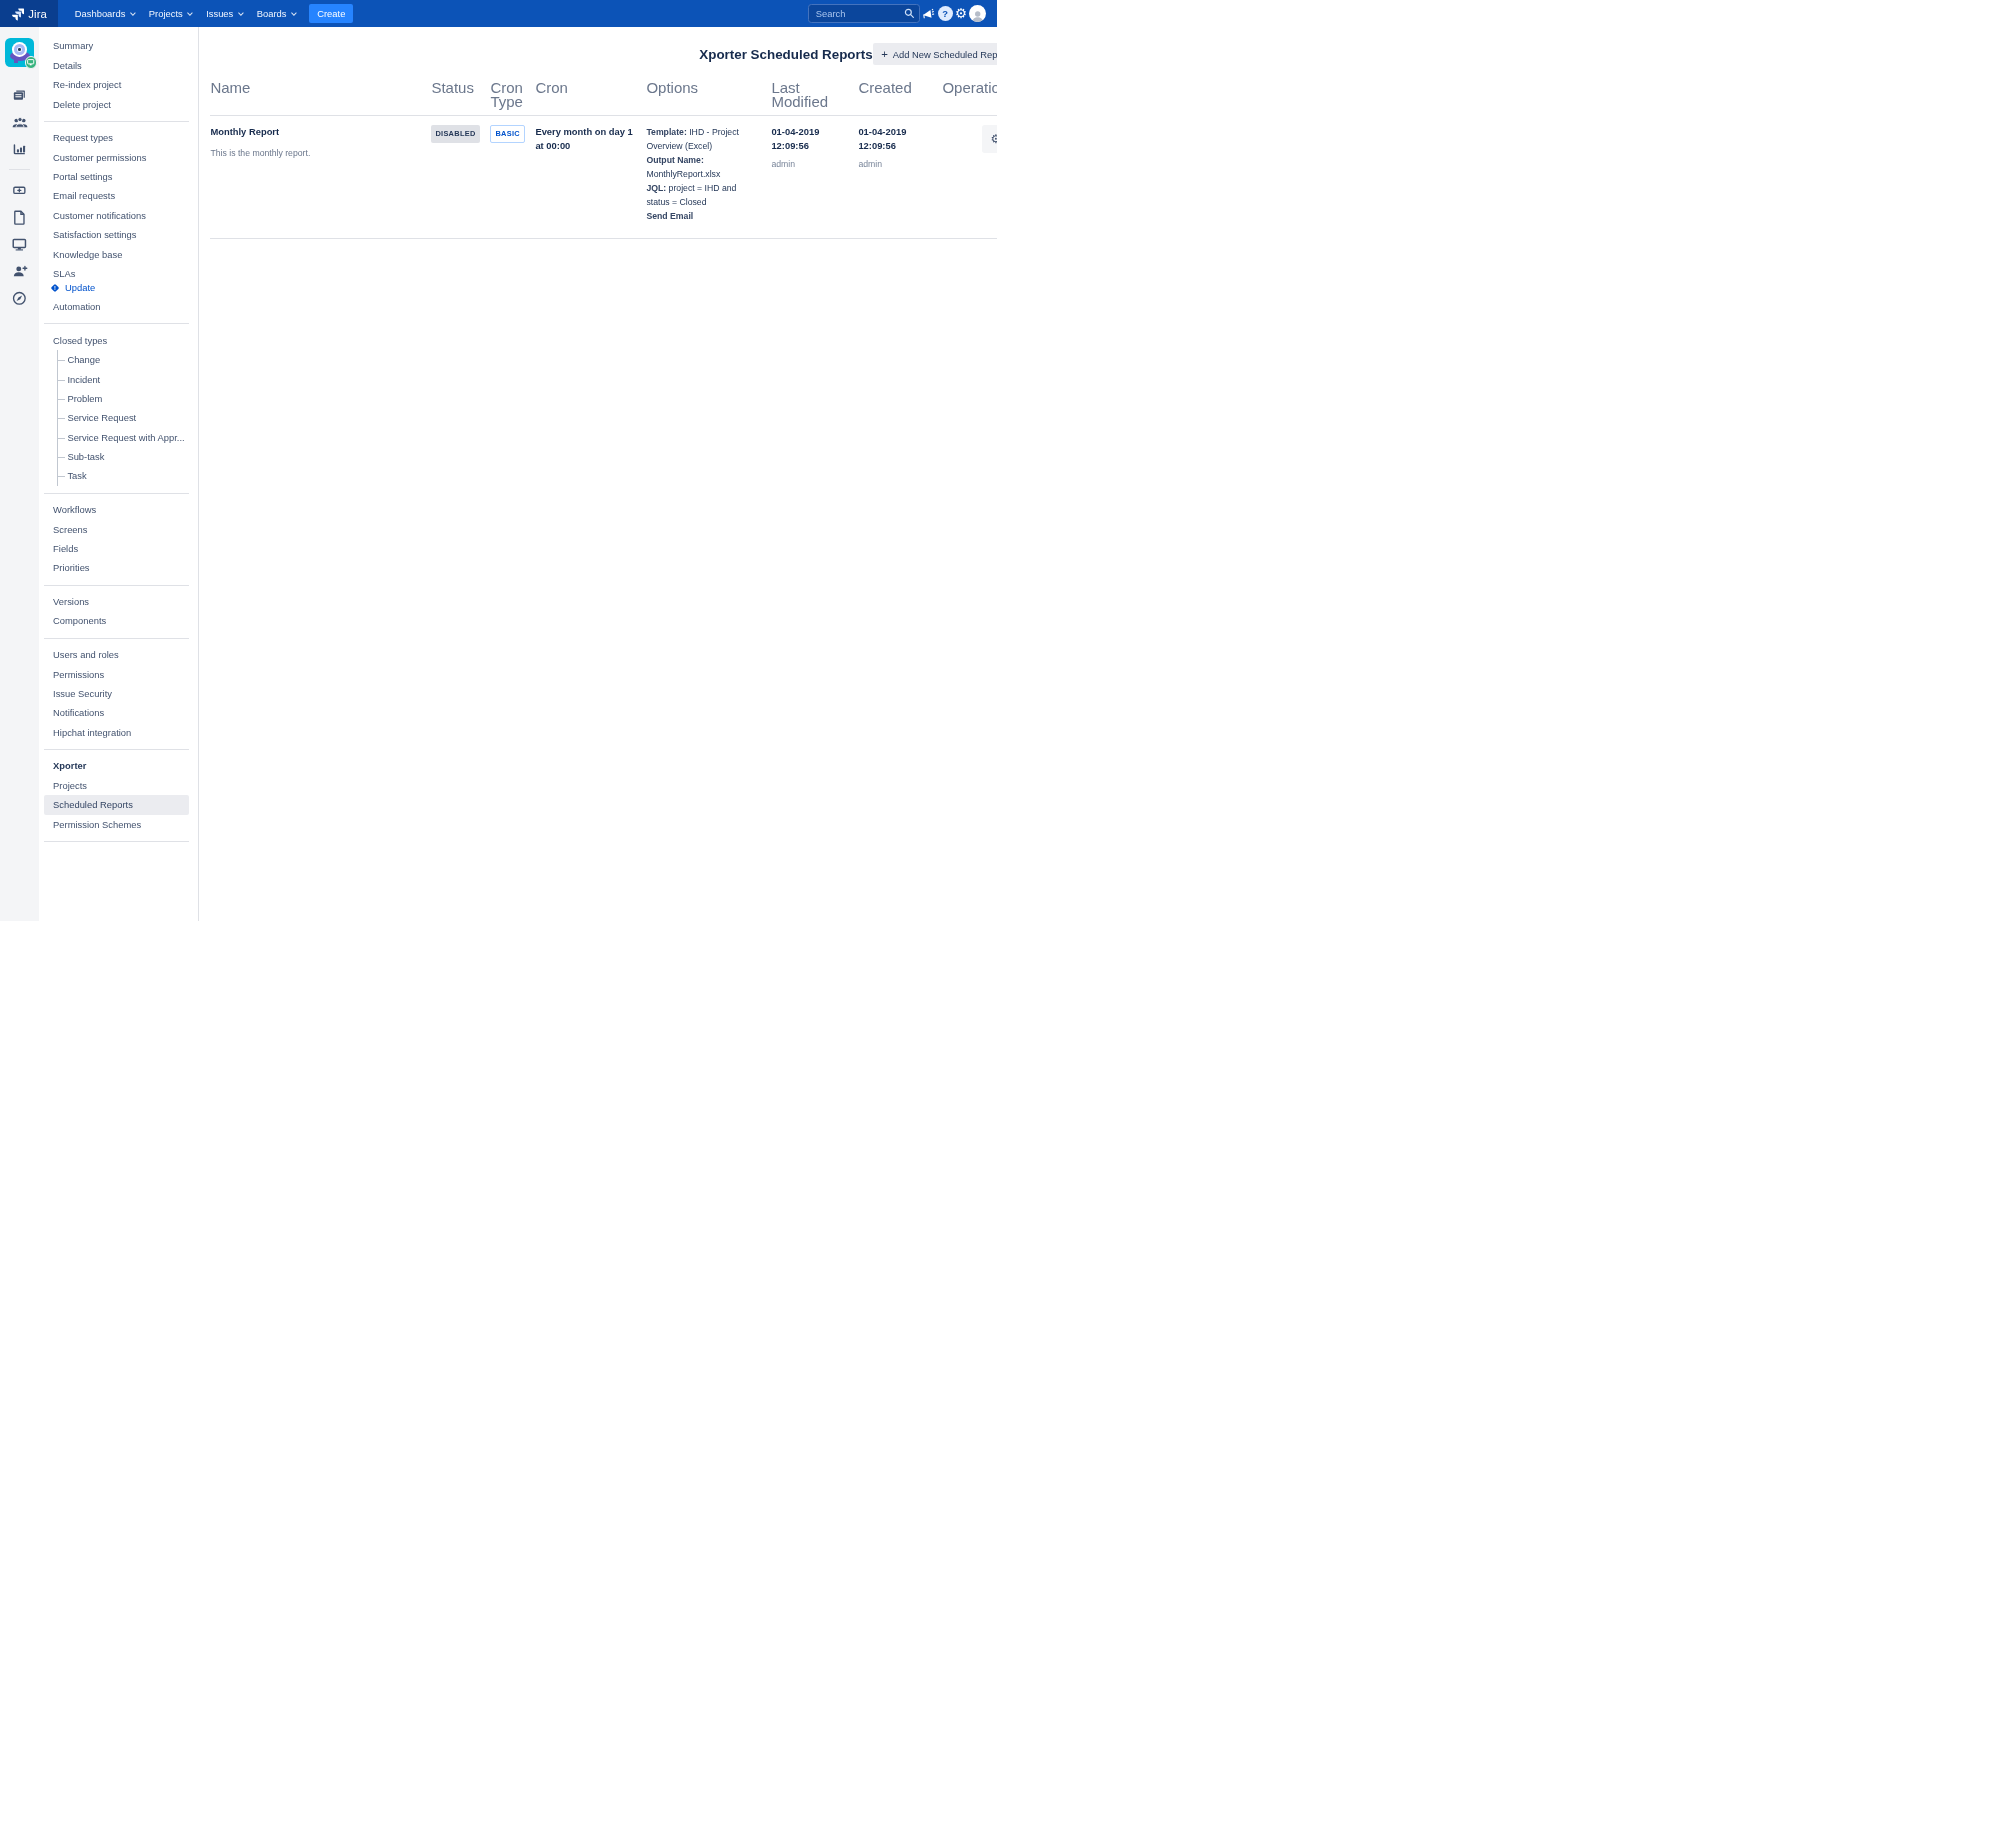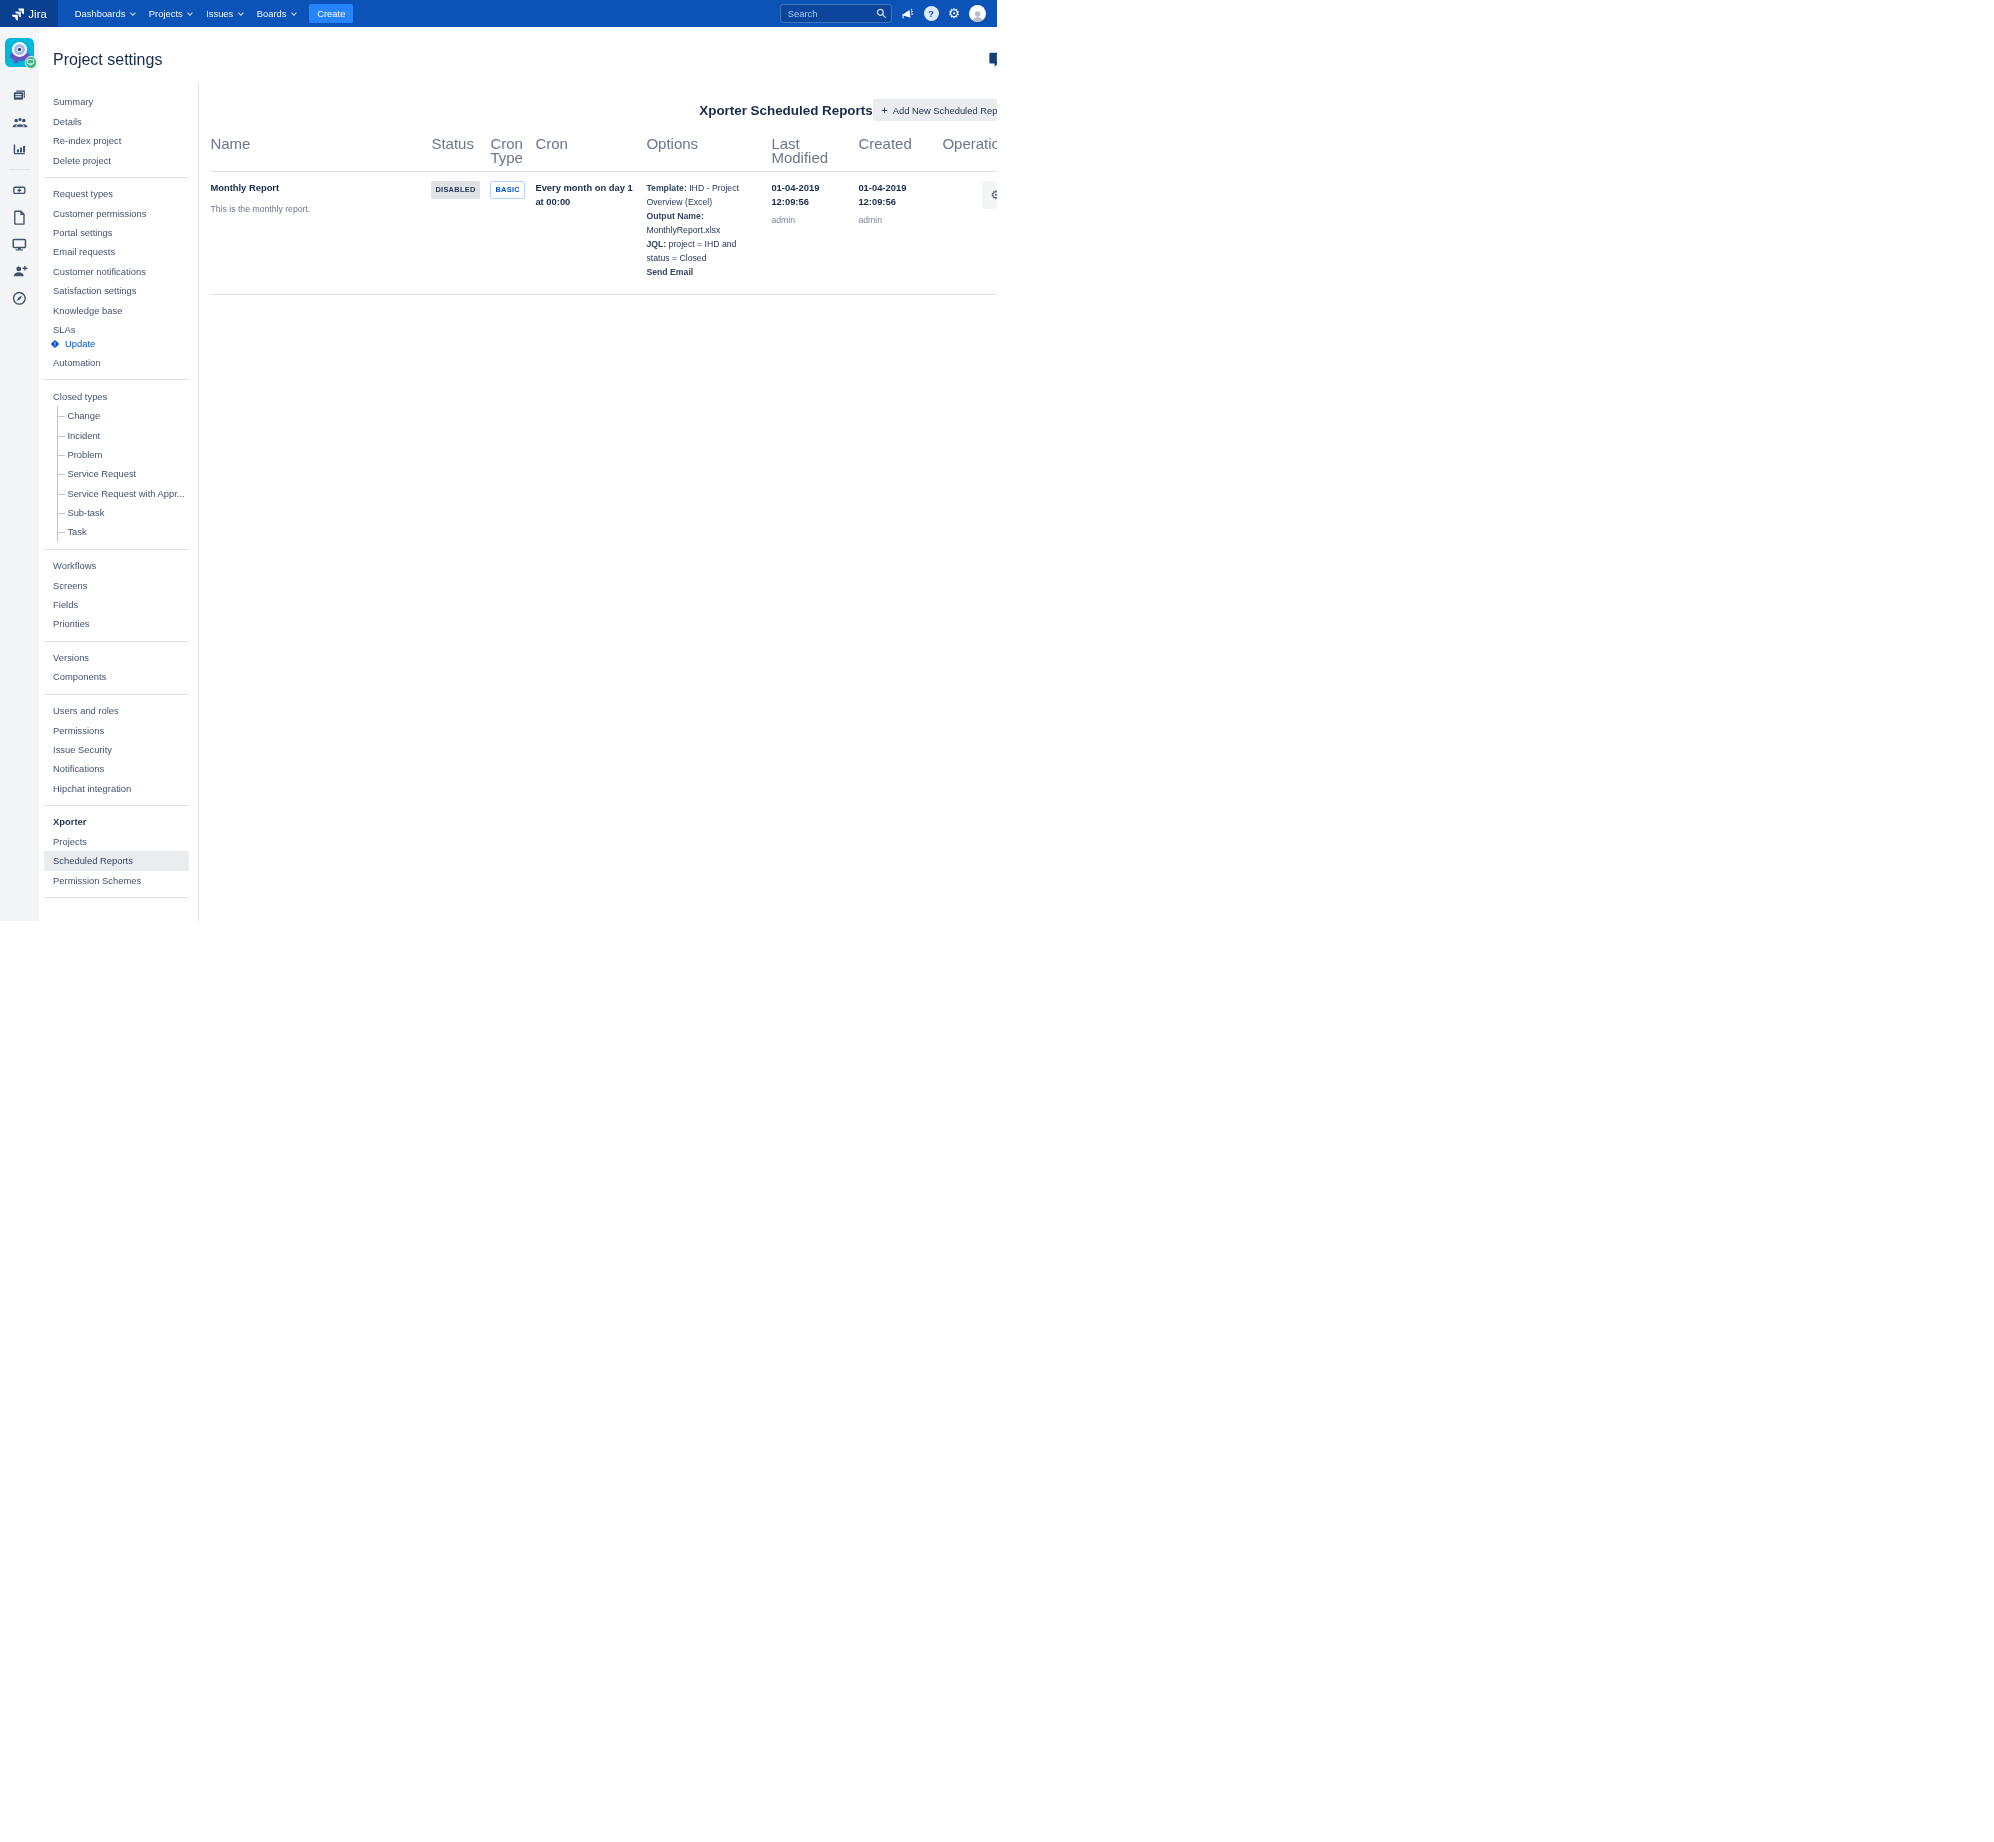--- a/index.html
+++ b/index.html
@@ -8,21 +8,21 @@
 
   
   .navbar { height:27.4px; background:#0C53B7; display:flex; align-items:stretch; }
   .logo { width:58px; background:#0A3E8F; display:flex; align-items:center; justify-content:center; gap:3.3px; cursor:pointer; }
   .logo svg { display:block; }
   .logo-text { color:#fff; font-size:11.4px; font-weight:500; letter-spacing:0.1px; }
   .nav-menu { display:flex; align-items:center; margin-left:9.4px; }
   .nav-menu-item { display:flex; align-items:center; gap:4.7px; color:#F2F7FF; font-size:9.4px; font-weight:500; padding:0 7.4px; height:100%; cursor:pointer; }
   .chev { width:4px; height:4px; border-right:1.3px solid rgba(255,255,255,.85); border-bottom:1.3px solid rgba(255,255,255,.85); transform:rotate(45deg) translateY(-1.3px); }
   .create-btn { align-self:center; margin-left:6.7px; background:#2684FF; color:#fff; font-size:9.4px; font-weight:500; border:none; border-radius:2px; padding:4px 8px; cursor:pointer; }
-  .nav-right { margin-left:auto; display:flex; align-items:center; gap:9px; padding-right:10.7px; }
+  .nav-right { margin-left:auto; display:flex; align-items:center; gap:2px; padding-right:10.7px; }
   .search-box { position:relative; width:112px; }
   .search-box input { width:112px; height:19px; background:#0B469C; border:0.7px solid #4473BE; border-radius:3.3px; color:#E8F0FC; font-size:9.4px; padding:0 20px 0 6.7px; outline:none; }
   .search-box input::placeholder { color:#A9C5EE; }
   .search-glyph { position:absolute; right:5.4px; top:4px; }
   .nav-icon { display:flex; align-items:center; justify-content:center; cursor:pointer; }
   .help-circle { width:15.4px; height:15.4px; border-radius:50%; background:#DEEBFF; color:#0C53B7; font-size:9.4px; font-weight:700; display:flex; align-items:center; justify-content:center; }
   .gear-glyph { color:#fff; font-size:13.4px; line-height:1; }
   .nav-avatar { width:17.4px; height:17.4px; border-radius:50%; background:#fff; overflow:hidden; display:flex; align-items:flex-end; justify-content:center; }
 
   
@@ -217,30 +217,20 @@
     </div>
     <div class="rail-icon">
       <svg width="14.7" height="14.7" viewBox="0 0 24 24">
           <circle cx="12" cy="12" r="9.5" fill="none" stroke="#42526E" stroke-width="2.2"></circle>
           <path d="M16.5 7.5l-3 6-6 3 3-6z" fill="#42526E"></path>
         </svg>
     </div>
   </div>
 
   <div class="right-col">
-    <div class="page-header">
-      <div class="page-title">Project settings</div>
-      <div class="feedback-wrap">
-        <svg width="20" height="19" viewBox="0 0 30 28">
-            <path d="M4 4h20a2 2 0 0 1 2 2v12a2 2 0 0 1-2 2h-9l-5 5v-5H4a2 2 0 0 1-2-2V6a2 2 0 0 1 2-2z" fill="#17407B"></path>
-            <text x="14" y="16.5" text-anchor="middle" fill="#fff" font-size="13" font-weight="bold" font-family="Liberation Sans,sans-serif">!</text>
-          </svg>
-        <span class="feedback-badge">1</span>
-      </div>
-    </div>
 
     <div class="content-row">
 
       <div class="settings-nav">
         <div class="nitem">Summary</div>
         <div class="nitem">Details</div>
         <div class="nitem">Re-index project</div>
         <div class="nitem">Delete project</div>
         <div class="nav-div"></div>
 

